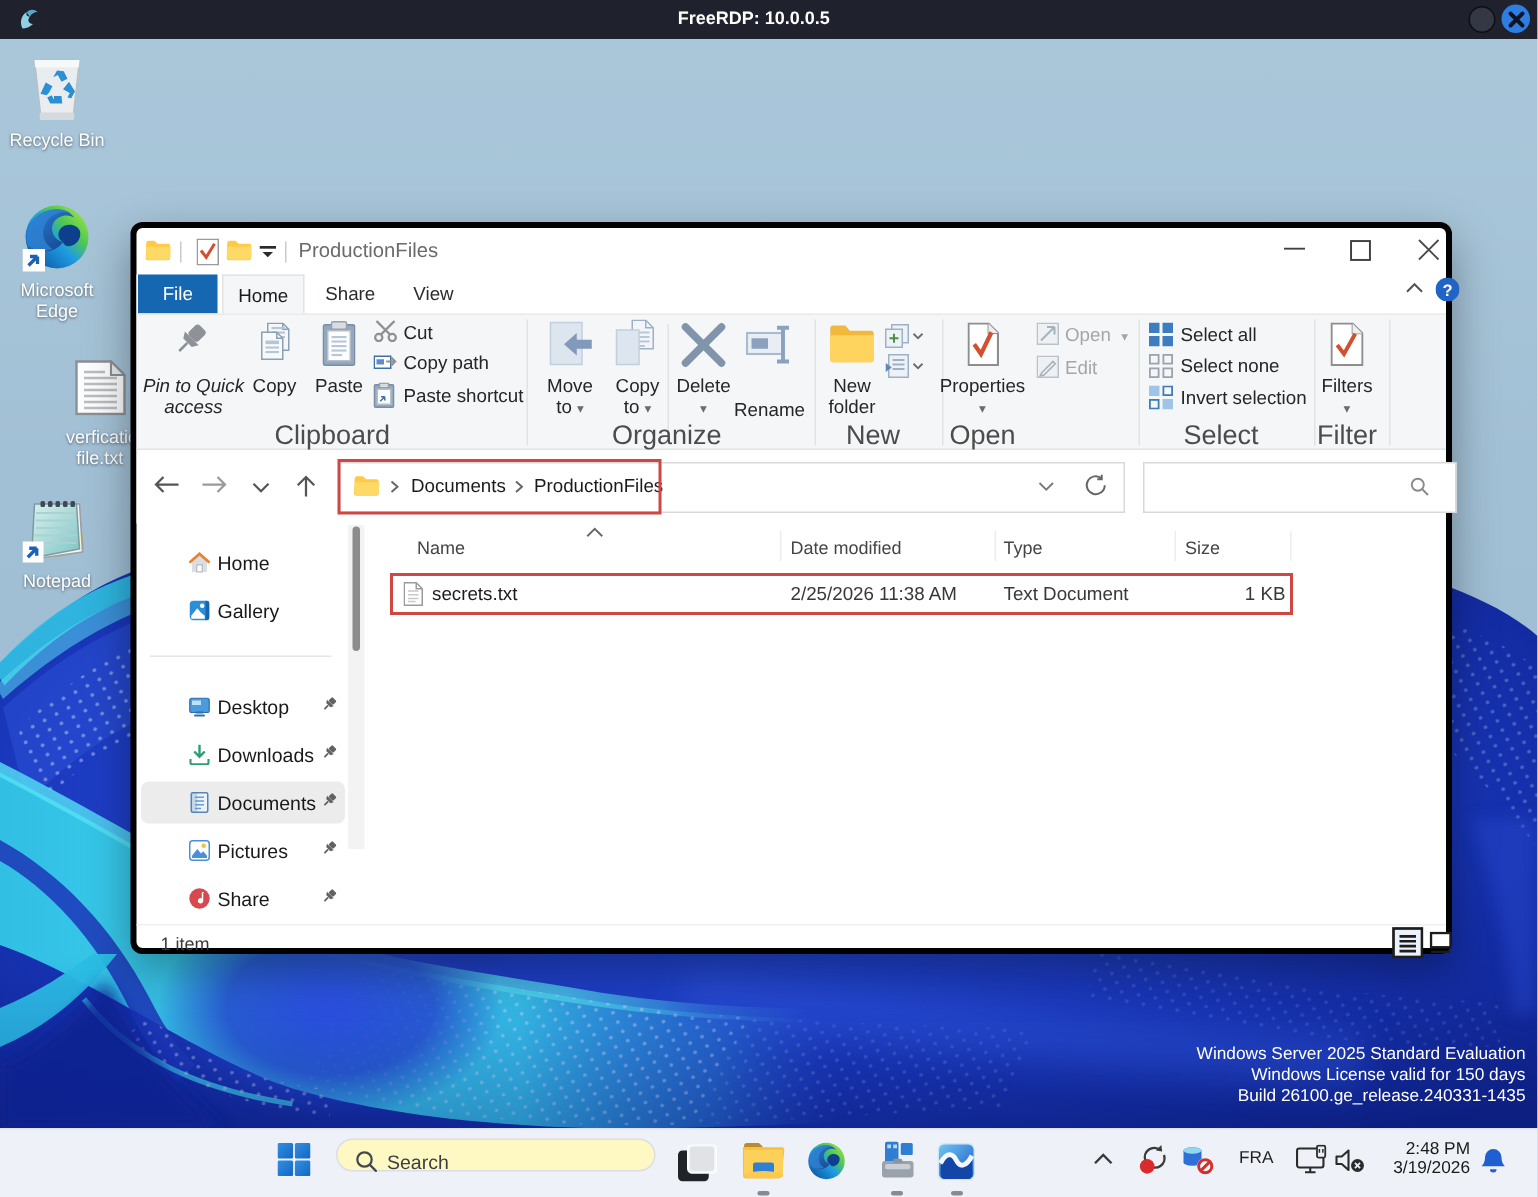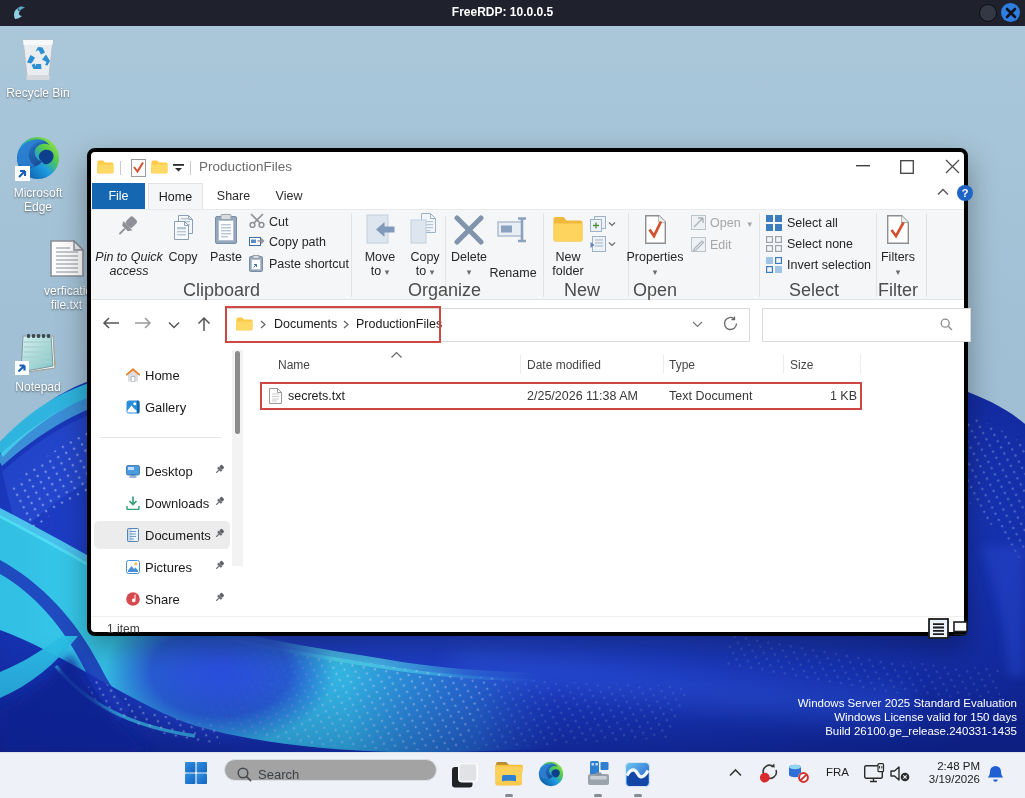--- a/index.html
+++ b/index.html
@@ -10,21 +10,21 @@
 #tb-min { position:absolute; right:28px; top:4px; width:18px; height:18px; border-radius:50%; background:#343845; border:1px solid #0d0f14; }
 #tb-close { position:absolute; right:5px; top:3px; width:19px; height:19px; border-radius:50%; background:#2e7ee2; }
 #tb-close svg { position:absolute; left:3.5px; top:3.5px; }
 #desktop { position:absolute; left:0; top:26px; width:1025px; height:726px; overflow:hidden; }
 #wall { position:absolute; left:0; top:0; }
 .dicon { position:absolute; width:76px; text-align:center; color:#fff; font-size:12px; line-height:14px; text-shadow:0 1px 2px rgba(0,0,0,.55); z-index:2; }
 .dicon .ig { position:relative; margin:0 auto; }
 #license { position:absolute; right:8px; top:670px; text-align:right; color:#fff; font-size:11.5px; line-height:14px; z-index:2; }
 #taskbar { position:absolute; left:0; bottom:0; width:1025px; height:46px; background:#eef1f7; border-top:1px solid #dfe4ec; z-index:60; }
 #taskbar .tb { position:absolute; }
-#searchpill { position:absolute; left:224px; top:6px; width:213px; height:22px; border-radius:15px; background:#a3a3a3; border:1px solid #dadee5; }
+#searchpill { position:absolute; left:224px; top:6px; width:213px; height:22px; border-radius:15px; background:#fef9c3; border:1px solid #dadee5; }
 #searchpill span { position:absolute; left:33px; top:7px; font-size:13px; color:#3c4045; }
 #taskbar .dash { position:absolute; top:41px; width:8px; height:3px; border-radius:1.5px; background:#848b95; }
 #win { position:absolute; left:87px; top:122px; width:881px; height:488px; background:#fff; border:4px solid #000000; border-radius:8px; box-shadow:0 12px 30px rgba(0,0,0,.35); z-index:10; font-size:12px; color:#1b1b1b; }
 #win .abs { position:absolute; white-space:nowrap; }
 #qat { position:absolute; left:0; top:0; width:100%; height:31px; }
 #qat .sep { position:absolute; top:9px; width:1px; height:14px; background:#c9c9c9; }
 #tabs { position:absolute; left:0; top:31px; width:100%; height:26px; background:#fff; }
 .tab { position:absolute; top:0; height:26px; line-height:26px; text-align:center; font-size:12.5px; color:#2b2b2b; }
 #ribbon { position:absolute; left:0; top:57px; width:100%; height:91px; background:#f5f6f7; border-top:1px solid #e8e9ea; border-bottom:1px solid #e2e3e4; }
 #ribbon .glabel { position:absolute; top:70px; font-size:18px; color:#4c4c4c; text-align:center; }

